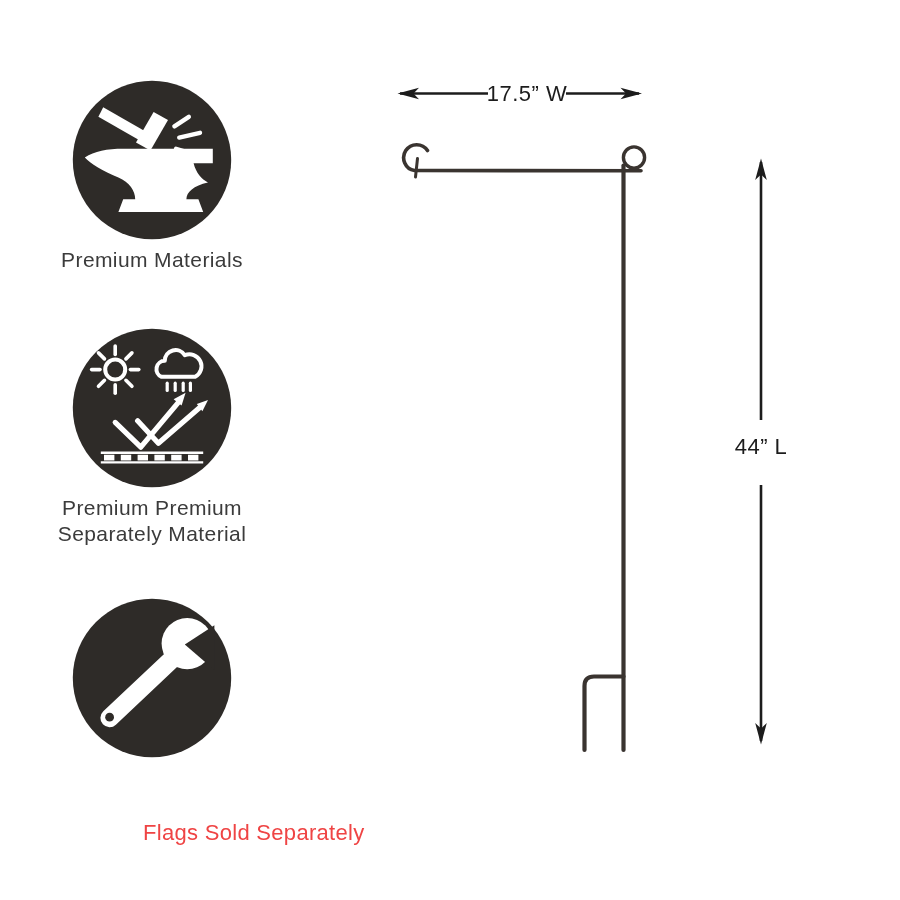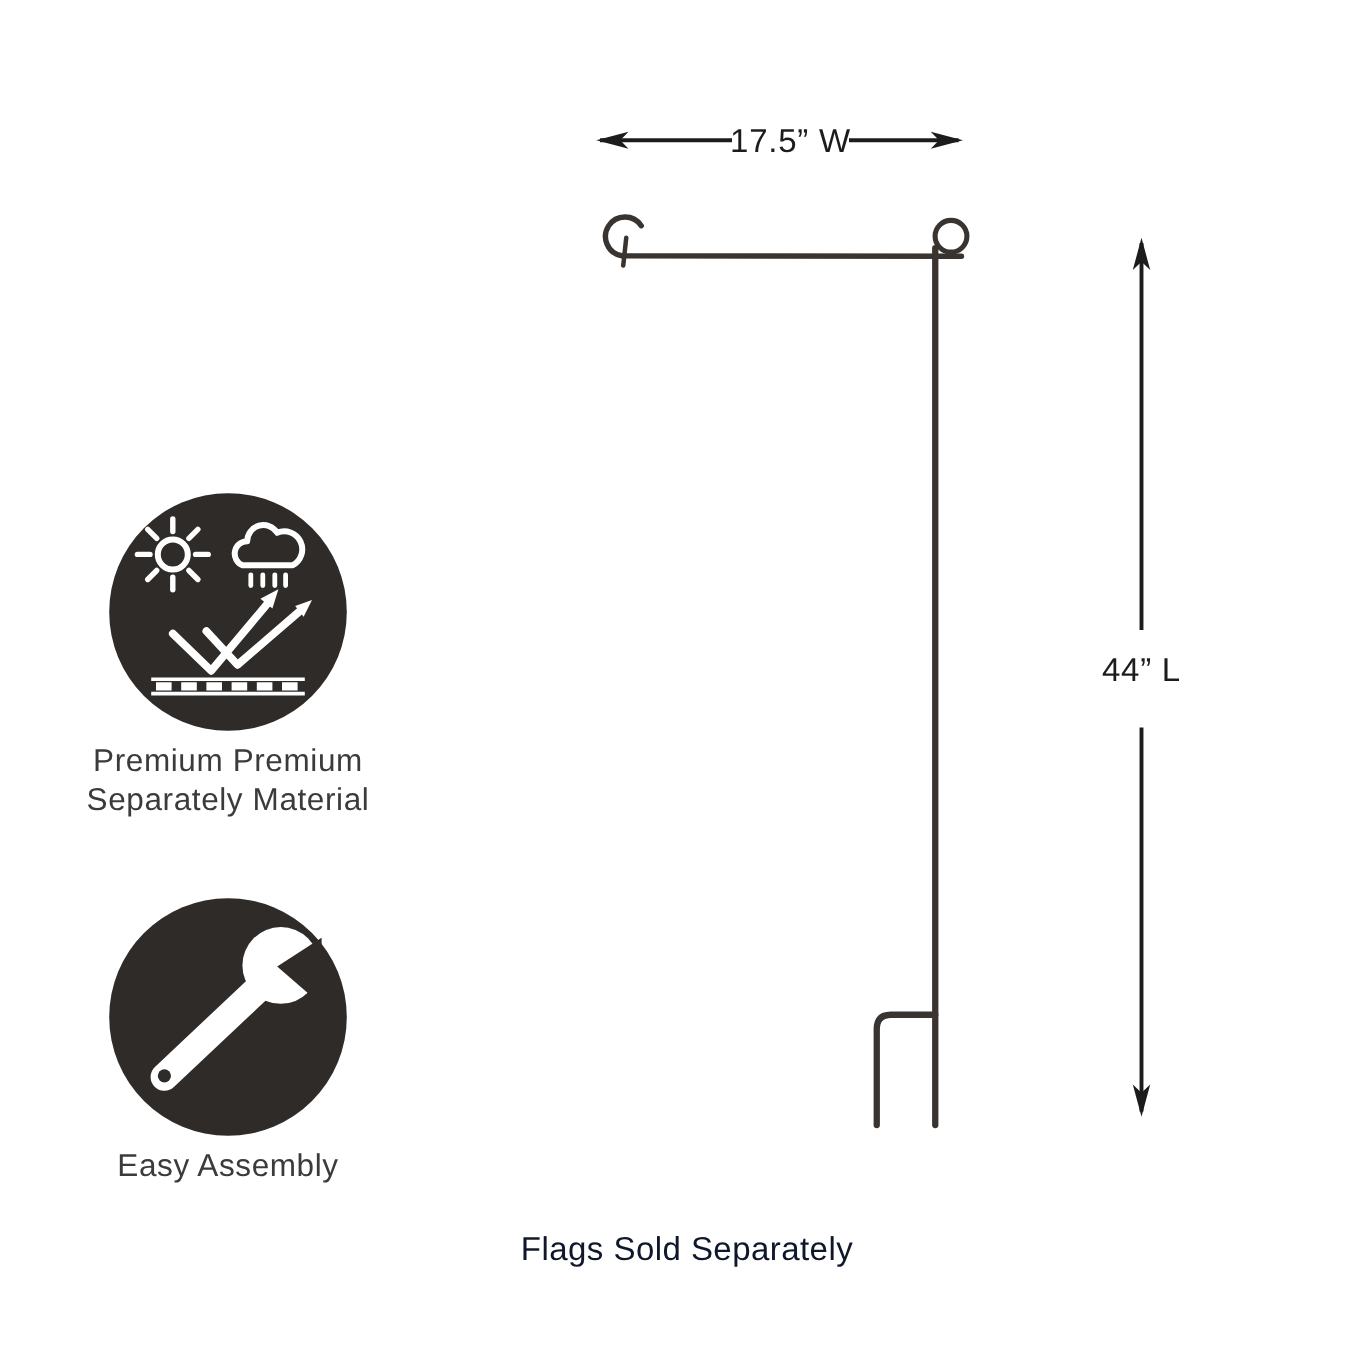--- a/index.html
+++ b/index.html
@@ -26,29 +26,48 @@
     font-family:"Liberation Sans","DejaVu Sans",sans-serif;
     font-size:22px;fill:#1c1c1c;letter-spacing:0.5px;
   }
   .stand{stroke:#3a3430;fill:none;stroke-linecap:round;}
   .stand .bar{stroke-width:3.6;}
   .stand .loop{stroke-width:3.4;fill:none;}
   .stand .clip{stroke-width:3;}
   .stand .pole{stroke-width:4.2;}
   .stand .stake{stroke-width:4.2;stroke-linejoin:round;}
   .footer-note{
-    position:absolute;left:158px;top:820px;width:600px;text-align:center;
-    font-size:22px;color:#0f172a;letter-spacing:0.3px;
+    position:absolute;left:143px;top:820px;width:600px;
+    font-size:22px;color:#ef4444;letter-spacing:0.3px;
   }
 </style>
 </head>
 <body>
 
 <div class="canvas">
 
+  <div class="feature f1">
+    <svg class="icon" viewBox="0 0 200 200">
+      <circle class="bg" cx="100" cy="100" r="99"></circle>
+      <g>
+        <polygon class="fg-fill" points="33,46 87,77 93,65 39,34"></polygon>
+        <polygon class="fg-fill" points="80,78 98,88 120,50 102,40"></polygon>
+      </g>
+      <g stroke="#ffffff" stroke-width="5.5" stroke-linecap="round">
+        <line x1="128" y1="58" x2="146" y2="46"></line>
+        <line x1="134" y1="72" x2="160" y2="66"></line>
+        <line x1="130" y1="86" x2="150" y2="92"></line>
+      </g>
+      <path class="fg-fill" d="M16,97 C28,89 44,86 64,86 L176,86 L176,104 L152,104
+           C155,116 162,124 170,128 C152,132 143,140 143,149
+           L158,149 L164,165 L58,165 L64,149 L79,149
+           C79,139 72,128 58,122 C38,114 24,105 16,97 Z"></path>
+    </svg>
+    <div class="label">Premium Materials</div>
+  </div>
 
   <div class="feature f2">
     <svg class="icon" viewBox="0 0 200 200">
       <circle class="bg" cx="100" cy="100" r="99"></circle>
       <g>
         <circle class="fg-stroke" cx="54" cy="52" r="12.5" stroke-width="5"></circle>
         <g stroke="#ffffff" stroke-width="4.5" stroke-linecap="round">
           <line x1="73" y1="52" x2="83.5" y2="52"></line>
           <line x1="67.4" y1="65.4" x2="74.9" y2="72.9"></line>
           <line x1="54" y1="71" x2="54" y2="81.5"></line>
@@ -89,21 +108,20 @@
   <div class="feature f3">
     <svg class="icon" viewBox="0 0 200 200">
       <circle class="bg" cx="100" cy="100" r="99"></circle>
       <g>
         <circle class="fg-fill" cx="144" cy="57" r="32"></circle>
         <line x1="134" y1="68" x2="47" y2="150" stroke="#ffffff" stroke-width="23" stroke-linecap="round"></line>
         <polygon points="178,34 141,58 178,90" fill="#2e2b28"></polygon>
         <circle cx="47" cy="149" r="5.5" fill="#2e2b28"></circle>
       </g>
     </svg>
-    <div class="label">Easy Assembly</div>
   </div>
 
   <svg class="diagram" viewBox="0 0 900 900">
 
     <g class="dim">
       <line x1="400" y1="93.5" x2="488" y2="93.5"></line>
       <line x1="566" y1="93.5" x2="639" y2="93.5"></line>
       <polygon points="397.5,93.5 419,87.8 413.5,93.5 419,99.2"></polygon>
       <polygon points="642,93.5 620.5,87.8 626,93.5 620.5,99.2"></polygon>
       <text x="527" y="101" text-anchor="middle">17.5” W</text>

